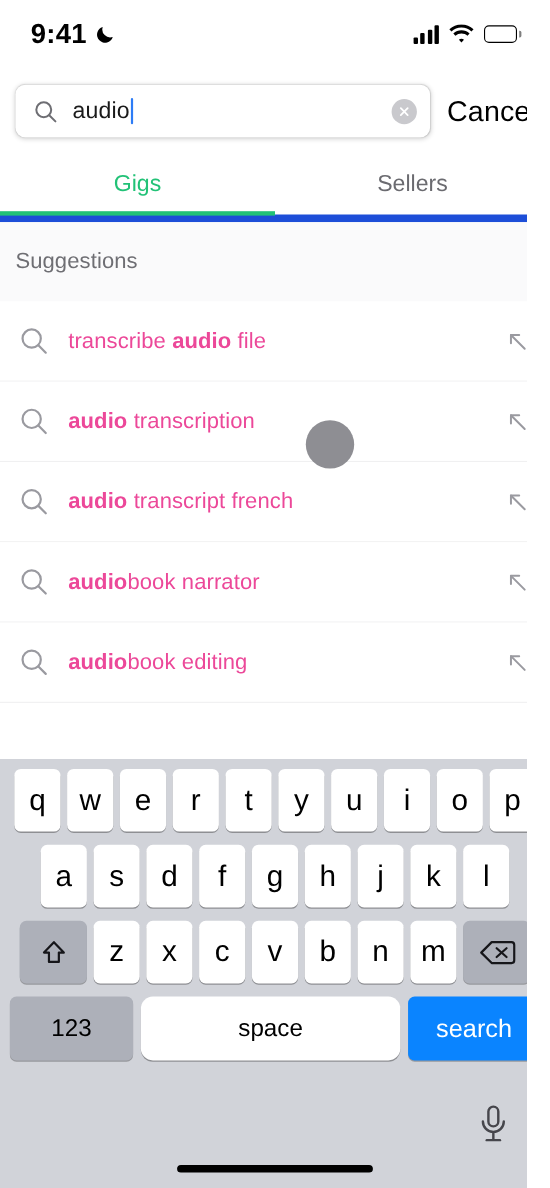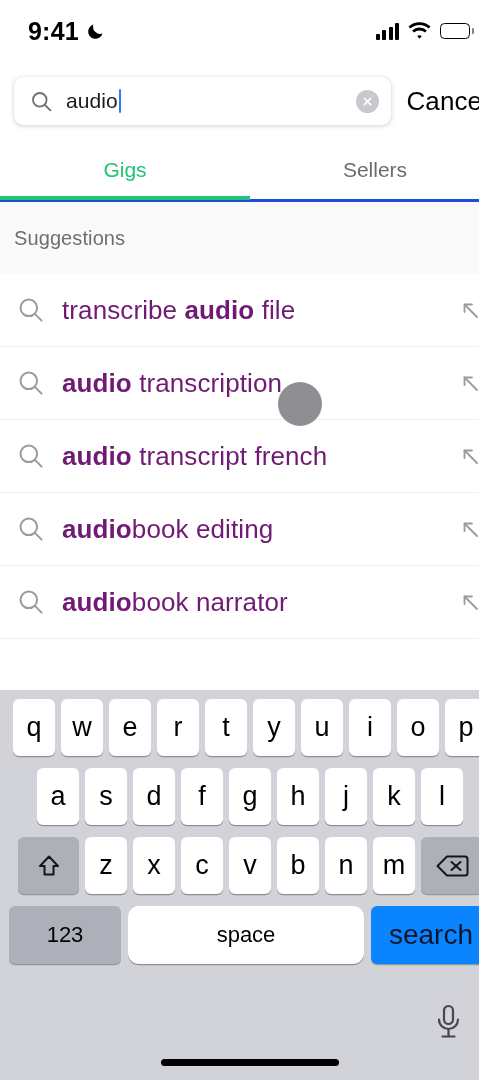--- a/index.html
+++ b/index.html
@@ -86,21 +86,21 @@
   .cancel-btn {
     margin-left: 15px; font-size: 26px; color: #000000;
     letter-spacing: .1px; white-space: nowrap;
   }
 
   
   .tabs {
     position: absolute; top: 140px; left: 0;
     width: 500px; height: 62px;
     display: flex; background: #ffffff;
-    border-bottom: 3px solid #1d4ed8;
+    border-bottom: 7px solid #1d4ed8;
   }
   .tab {
     flex: 1; display: flex; align-items: center; justify-content: center;
     font-size: 21px; position: relative;
   }
   .tab.inactive { color: #6b6b70; }
   .tab.active { color: #22c277; }
   .tab.active::after {
     content: ""; position: absolute;
     left: 0; right: 0; bottom: -1px; height: 4px;
@@ -128,21 +128,21 @@
   }
   .suggestion-row {
     height: 73px; display: flex; align-items: center;
     padding: 0 20px 0 18px;
     border-bottom: 1px solid #f0f0f1;
     background: #ffffff;
   }
   .row-glass { width: 26px; height: 26px; flex: none; }
   .row-text {
     flex: 1; margin-left: 18px;
-    font-size: 26px; color: #701a75; letter-spacing: .1px;
+    font-size: 20px; color: #ec4899; letter-spacing: .1px;
     white-space: nowrap; overflow: hidden;
   }
   .row-text b { font-weight: bold; }
   .row-arrow { width: 20px; height: 20px; flex: none; }
 
   
   .touch-dot {
     position: absolute; left: 278px; top: 382px;
     width: 44px; height: 44px; border-radius: 50%;
     background: #8e8e93; z-index: 40;
@@ -182,22 +182,22 @@
   .key.mod svg { display: block; }
   .key.num {
     background: #adb0b9; width: 112px; font-size: 22px;
     box-shadow: 0 1.2px 0 rgba(0,0,0,0.28);
     height: 58px;
   }
   .key.space {
     width: 236px; font-size: 22px; height: 58px; border-radius: 11px;
   }
   .key.search-key {
-    width: 120px; background: #0a84ff; color: #0f172a;
-    font-size: 28px; height: 58px;
+    width: 120px; background: #0a84ff; color: #ffffff;
+    font-size: 23px; height: 58px;
     box-shadow: 0 1.2px 0 rgba(0,0,0,0.28);
   }
   .kb-bottom {
     position: absolute; left: 0; bottom: 0;
     width: 500px; height: 94px;
     display: flex; align-items: center; justify-content: flex-end;
     padding-right: 38px;
   }
   .mic-icon { width: 27px; height: 36px; display: block; margin-bottom: 22px; }
   .home-indicator {
@@ -303,33 +303,33 @@
         <line x1="17" y1="17" x2="4.5" y2="4.5" stroke="#9a9aa0" stroke-width="1.8" stroke-linecap="round"></line>
         <polyline points="4.5,12 4.5,4.5 12,4.5" fill="none" stroke="#9a9aa0" stroke-width="1.8" stroke-linecap="round" stroke-linejoin="round"></polyline>
       </svg>
     </div>
 
     <div class="suggestion-row">
       <svg class="row-glass" viewBox="0 0 26 26">
         <circle cx="10.8" cy="10.8" r="8.3" fill="none" stroke="#9a9aa0" stroke-width="2"></circle>
         <line x1="16.9" y1="16.9" x2="23.6" y2="23.6" stroke="#9a9aa0" stroke-width="2" stroke-linecap="round"></line>
       </svg>
-      <div class="row-text"><span></span><b>audio</b><span>book editing</span></div>
+      <div class="row-text"><span></span><b>audio</b><span>book narrator</span></div>
       <svg class="row-arrow" viewBox="0 0 20 20">
         <line x1="17" y1="17" x2="4.5" y2="4.5" stroke="#9a9aa0" stroke-width="1.8" stroke-linecap="round"></line>
         <polyline points="4.5,12 4.5,4.5 12,4.5" fill="none" stroke="#9a9aa0" stroke-width="1.8" stroke-linecap="round" stroke-linejoin="round"></polyline>
       </svg>
     </div>
 
     <div class="suggestion-row">
       <svg class="row-glass" viewBox="0 0 26 26">
         <circle cx="10.8" cy="10.8" r="8.3" fill="none" stroke="#9a9aa0" stroke-width="2"></circle>
         <line x1="16.9" y1="16.9" x2="23.6" y2="23.6" stroke="#9a9aa0" stroke-width="2" stroke-linecap="round"></line>
       </svg>
-      <div class="row-text"><span></span><b>audio</b><span>book narrator</span></div>
+      <div class="row-text"><span></span><b>audio</b><span>book editing</span></div>
       <svg class="row-arrow" viewBox="0 0 20 20">
         <line x1="17" y1="17" x2="4.5" y2="4.5" stroke="#9a9aa0" stroke-width="1.8" stroke-linecap="round"></line>
         <polyline points="4.5,12 4.5,4.5 12,4.5" fill="none" stroke="#9a9aa0" stroke-width="1.8" stroke-linecap="round" stroke-linejoin="round"></polyline>
       </svg>
     </div>
 
 
   </div>
 
   <div class="touch-dot"></div>

